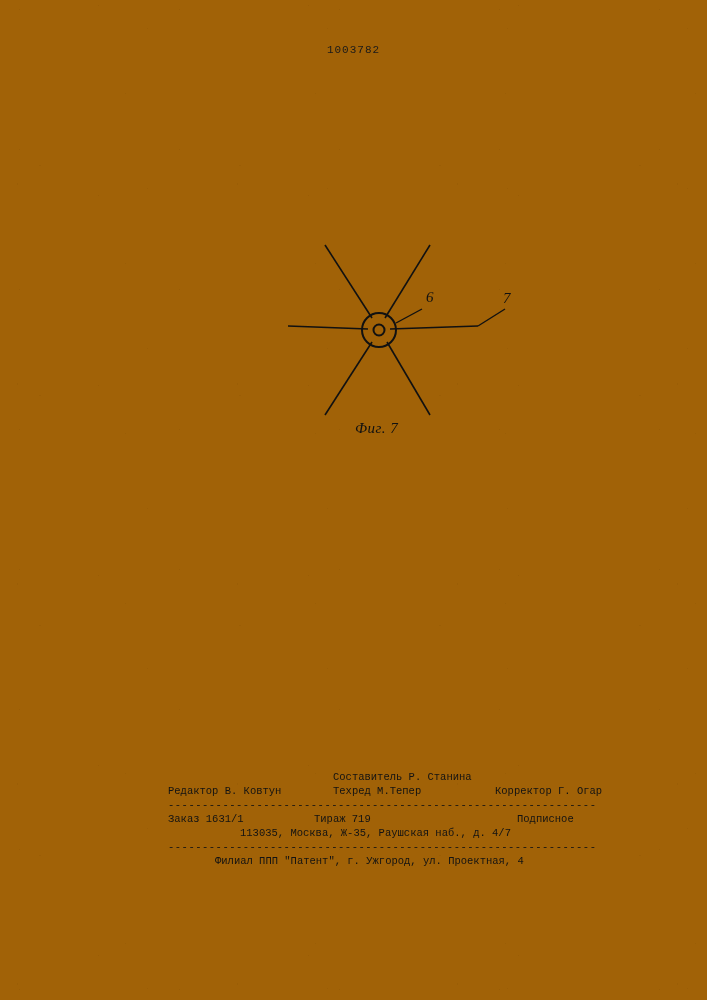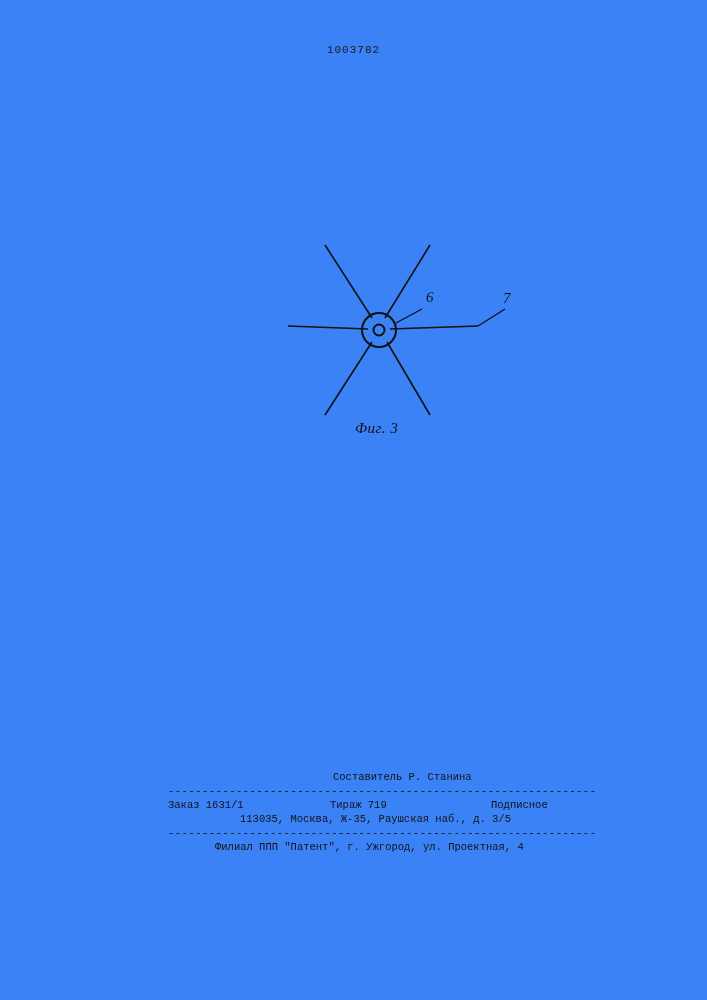--- a/index.html
+++ b/index.html
@@ -7,21 +7,21 @@
     padding: 0;
     background: #ffffff;
   }
   body {
     font-family: "Liberation Mono", monospace;
   }
   .page {
     position: relative;
     width: 707px;
     height: 1000px;
-    background: #3b82f6;
+    background: #a16207;
     overflow: hidden;
   }
   
   .noise {
     position: absolute;
     inset: 0;
     pointer-events: none;
     background-image:
       radial-gradient(circle at 12% 7%, rgba(0,0,0,0.05) 0.6px, transparent 0.7px),
       radial-gradient(circle at 47% 3%, rgba(0,0,0,0.05) 0.6px, transparent 0.7px),
@@ -106,43 +106,48 @@
       <circle cx="129" cy="105" r="5.5" fill="none" stroke="#111" stroke-width="2"></circle>
 
       <line x1="146" y1="98" x2="172" y2="84" stroke="#111" stroke-width="1.4"></line>
 
       <line x1="228" y1="101" x2="255" y2="84" stroke="#111" stroke-width="1.4"></line>
     </svg>
     <div style="position:absolute; left:176px; top:64px; font-family:'Liberation Serif', serif; font-style:italic; font-size:15px; color:#111;">6</div>
     <div style="position:absolute; left:253px; top:65px; font-family:'Liberation Serif', serif; font-style:italic; font-size:15px; color:#111;">7</div>
   </div>
 
-  <div class="fig-caption">Фиг. 3</div>
+  <div class="fig-caption">Фиг. 7</div>
 
   <div class="colophon">
 
     <div class="line-compose">
       <span class="abs" style="left:333px;">Составитель Р. Станина</span>
     </div>
 
+    <div class="line-compose">
+      <span class="abs" style="left:168px;">Редактор В. Ковтун</span>
+      <span class="abs" style="left:333px;">Техред М.Тепер</span>
+      <span class="abs" style="left:495px;">Корректор Г. Огар</span>
+    </div>
 
     <div class="line-compose">
       <span class="abs" style="left:168px; letter-spacing:0.5px;">---------------------------------------------------------------</span>
     </div>
 
     <div class="line-compose">
       <span class="abs" style="left:168px;">Заказ 1631/1</span>
-      <span class="abs" style="left:330px;">Тираж 719</span>
-      <span class="abs" style="left:491px;">Подписное</span>
+      <span class="abs" style="left:314px;">Тираж 719</span>
+      <span class="abs" style="left:517px;">Подписное</span>
     </div>
 
 
 
     <div class="line-compose">
-      <span class="abs" style="left:240px;">113035, Москва, Ж-35, Раушская наб., д. 3/5</span>
+      <span class="abs" style="left:240px;">113035, Москва, Ж-35, Раушская наб., д. 4/7</span>
     </div>
 
     <div class="line-compose">
       <span class="abs" style="left:168px; letter-spacing:0.5px;">---------------------------------------------------------------</span>
     </div>
 
     <div class="line-compose">
       <span class="abs" style="left:215px;">Филиал ППП "Патент", г. Ужгород, ул. Проектная, 4</span>
     </div>
 

